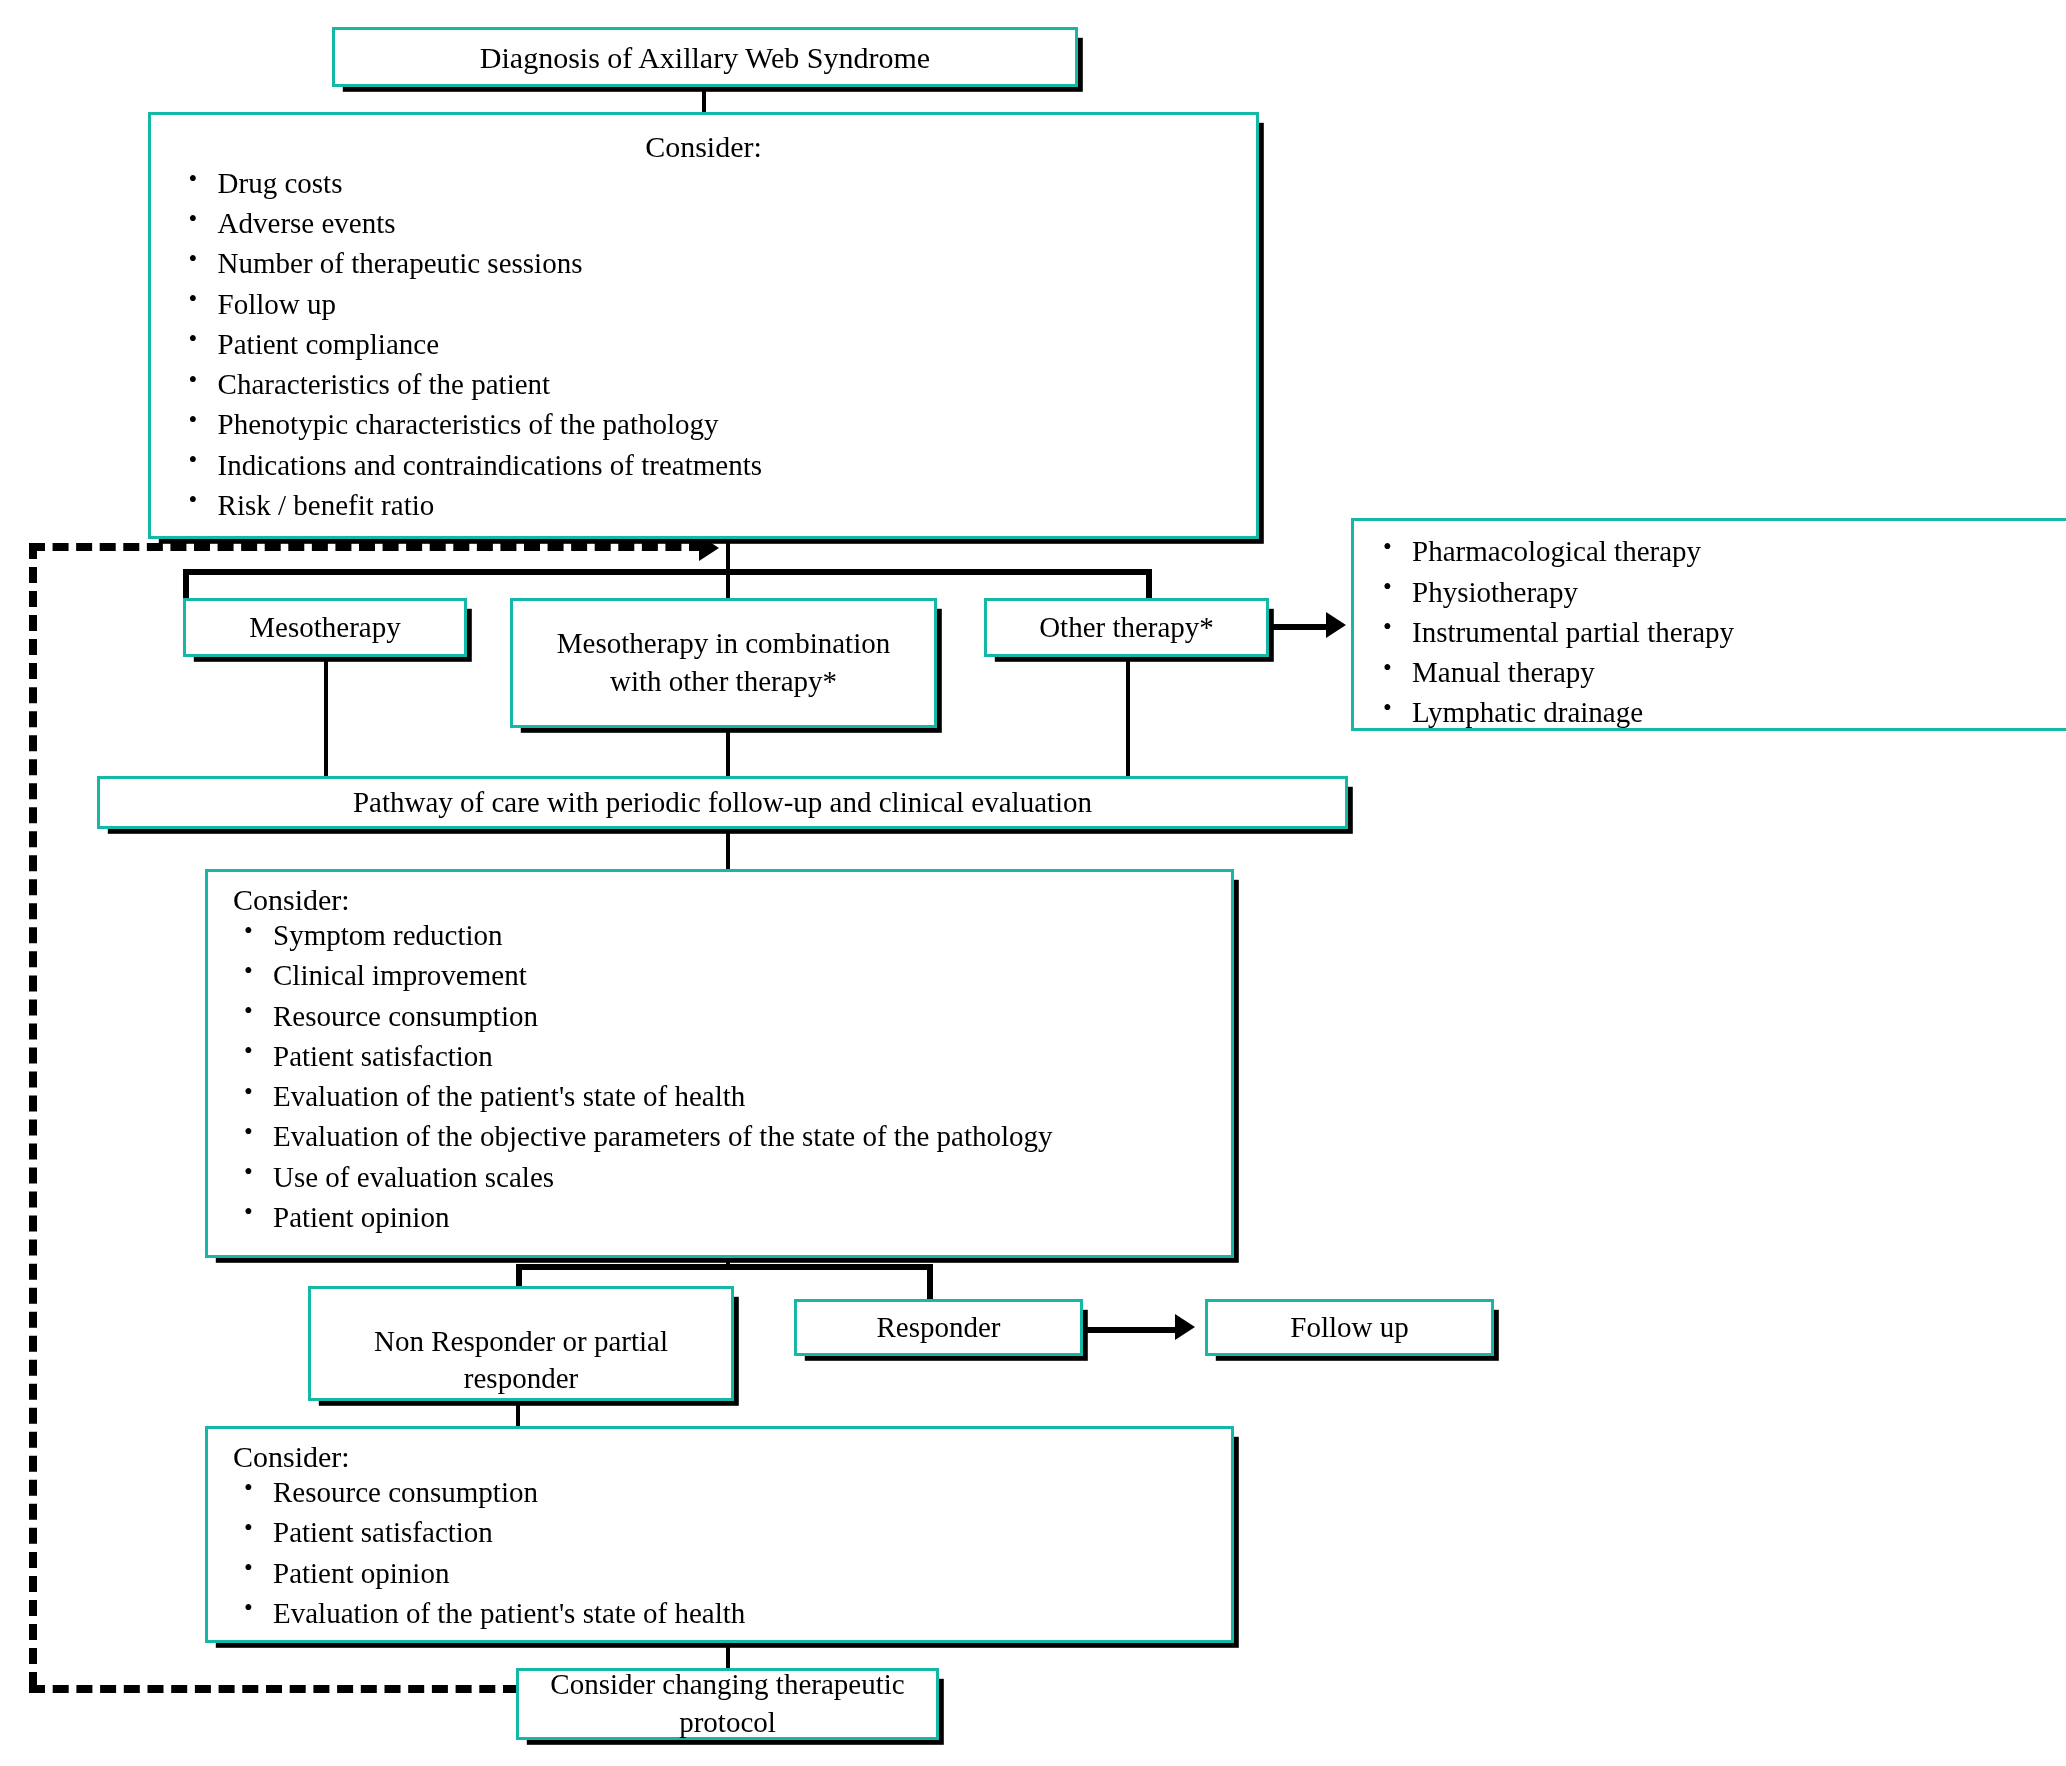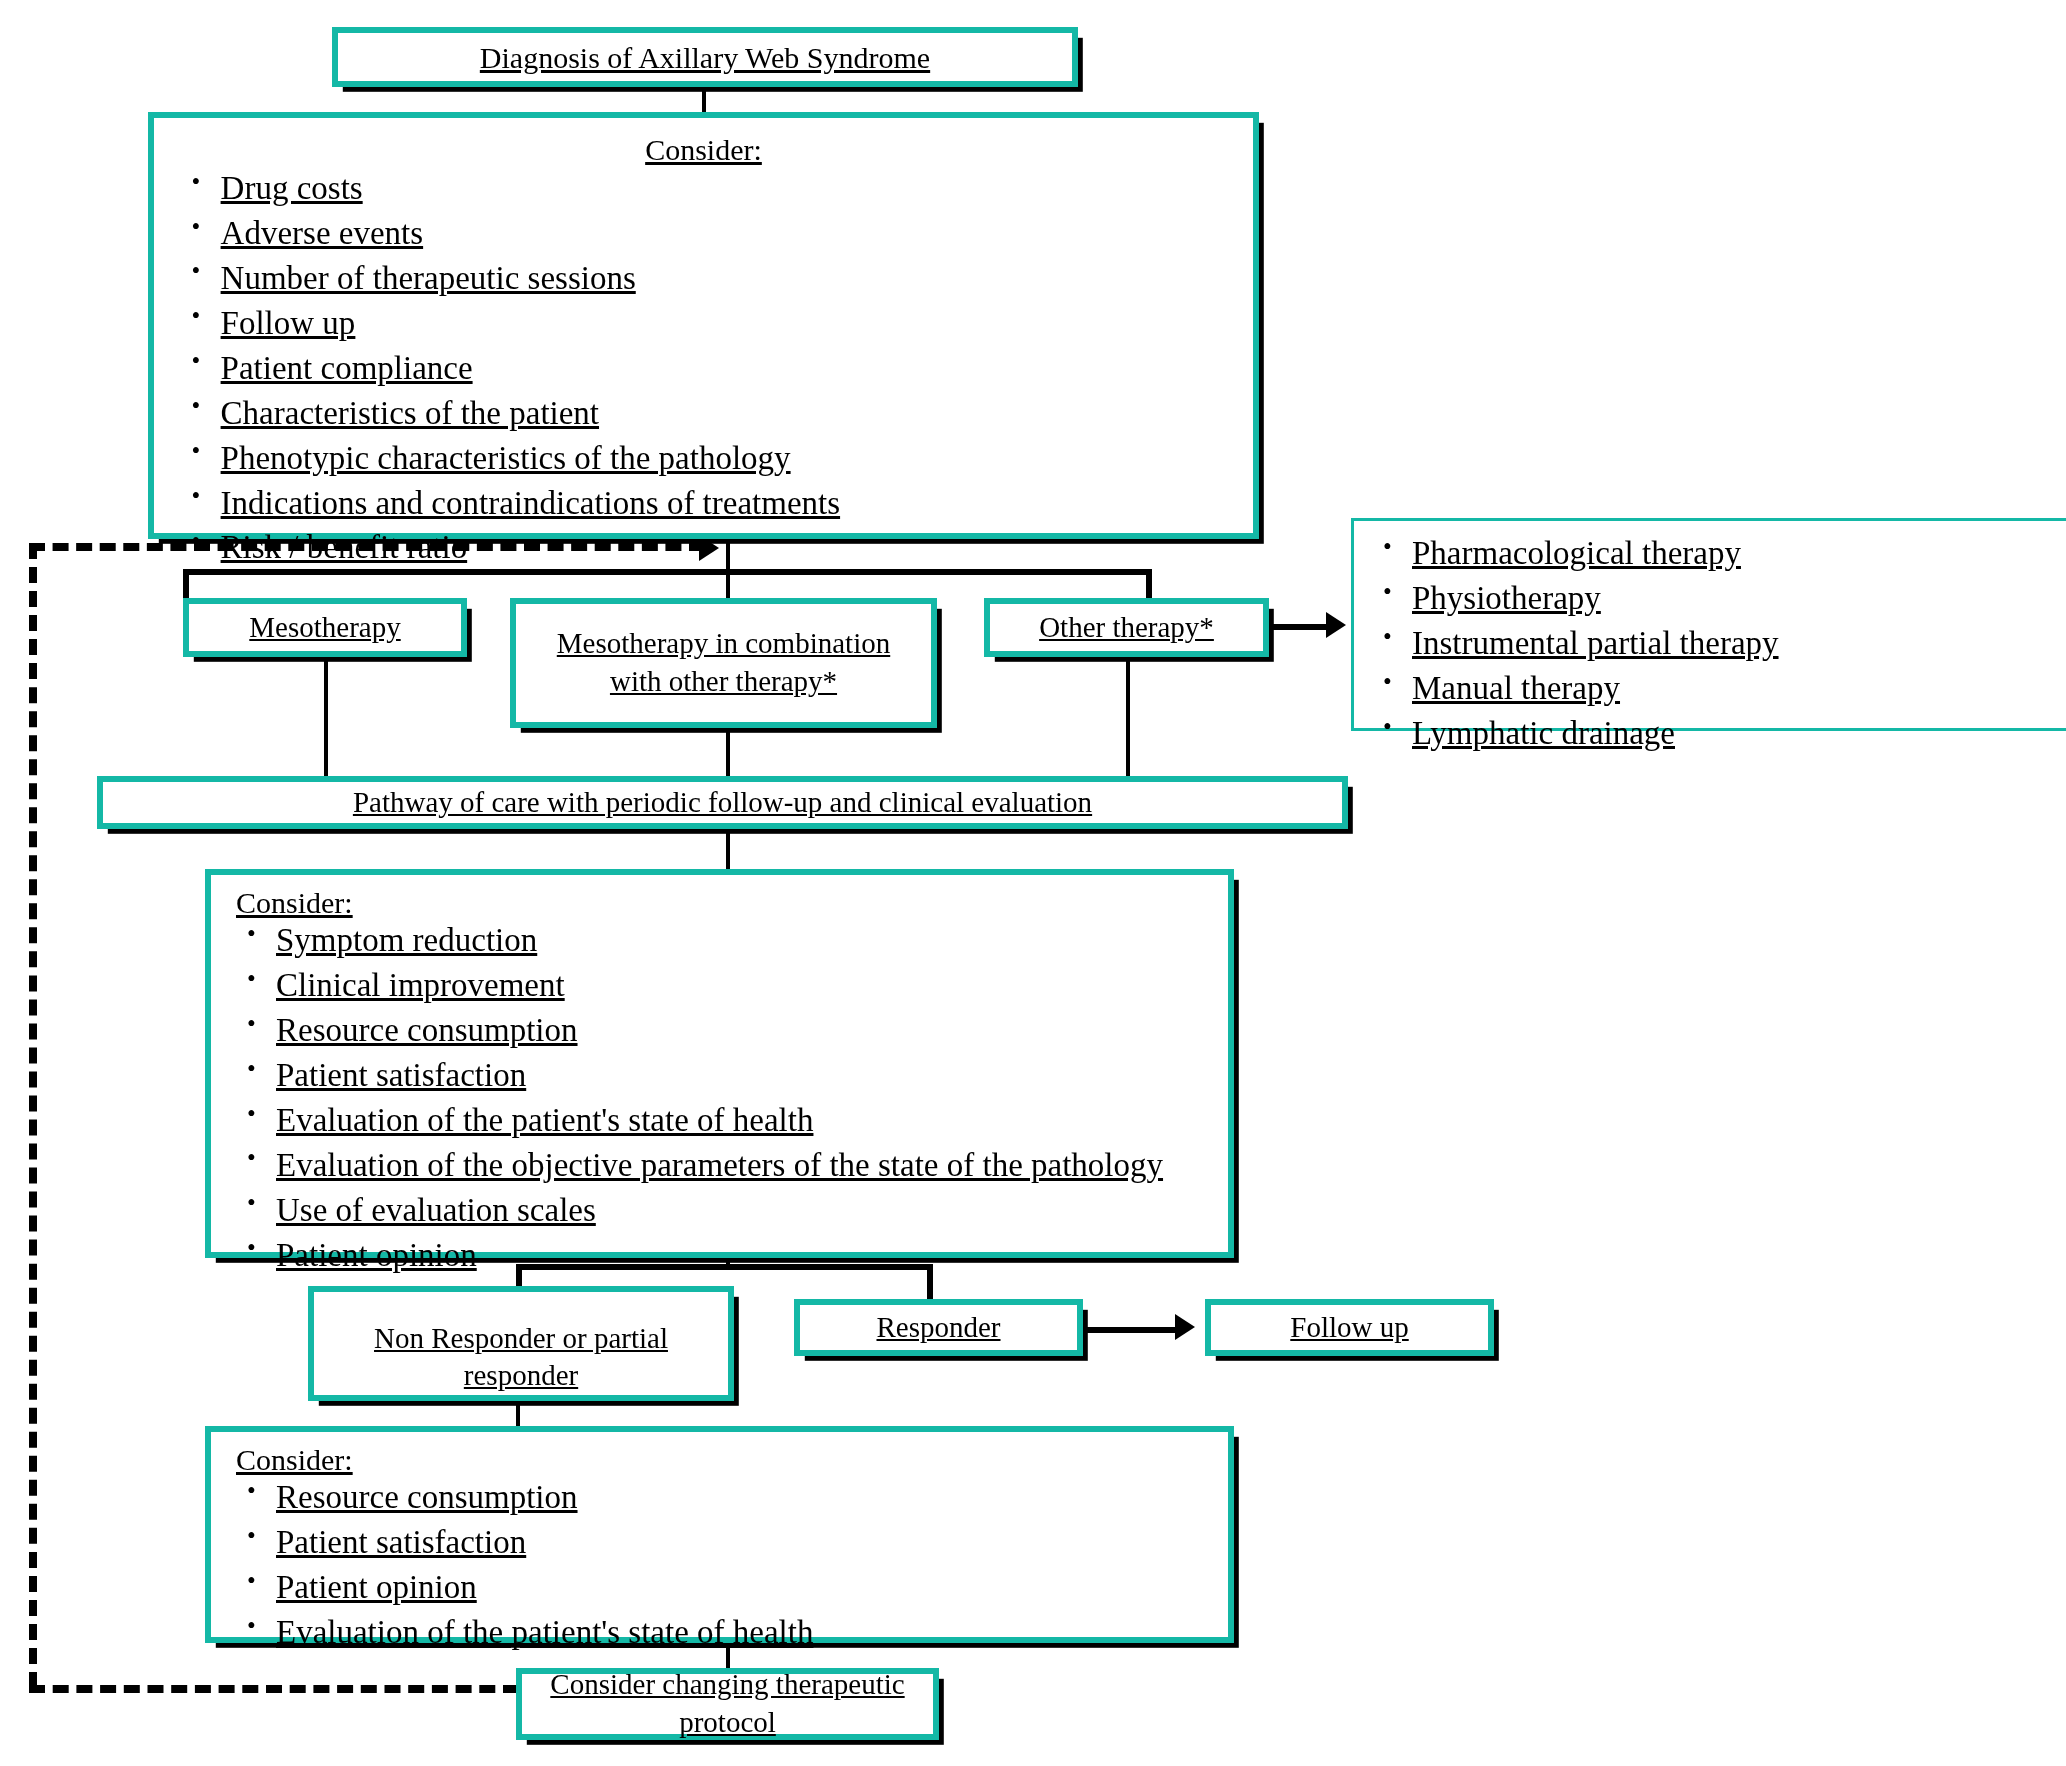--- a/index.html
+++ b/index.html
@@ -9,44 +9,43 @@
     background:#ffffff;
     font-family:"Liberation Serif","DejaVu Serif",serif;
     color:#000000;
     overflow:hidden;
   }
   
   .bx{
     position:absolute;
     box-sizing:border-box;
     background:#ffffff;
-    border:6px solid #14b8a6;
+    border:3px solid #14b8a6;
     box-shadow:7.8px 7.8px 0 -3px #000000;
     z-index:5;
-    text-decoration:underline;
   }
   .bx.plain{ box-shadow:none; }
   .ctr{
     display:flex;align-items:center;justify-content:center;
     text-align:center;
     line-height:1.30;
   }
   
   .t-title{font-size:30px;}
   .t-box{font-size:29px;}
   .t-bar{font-size:29px;}
   .hdr{font-size:30px;text-align:center;display:block;margin:11px 0 2.4px 0;}
   .hdr-l{font-size:30px;text-align:left;display:block;margin:0 0 1.2px 0;}
   ul.blist{
     list-style:none;
     margin:0;padding:0;
   }
   ul.blist li{
     position:relative;
-    font-size:33px;
+    font-size:29px;
     line-height:1.18;
     padding-left:40px;
     margin:0 0 6px 0;
     white-space:nowrap;
   }
   ul.blist li:before{
     content:"\2022";
     position:absolute;left:11px;top:-2.4px;
     font-size:25px;
   }

